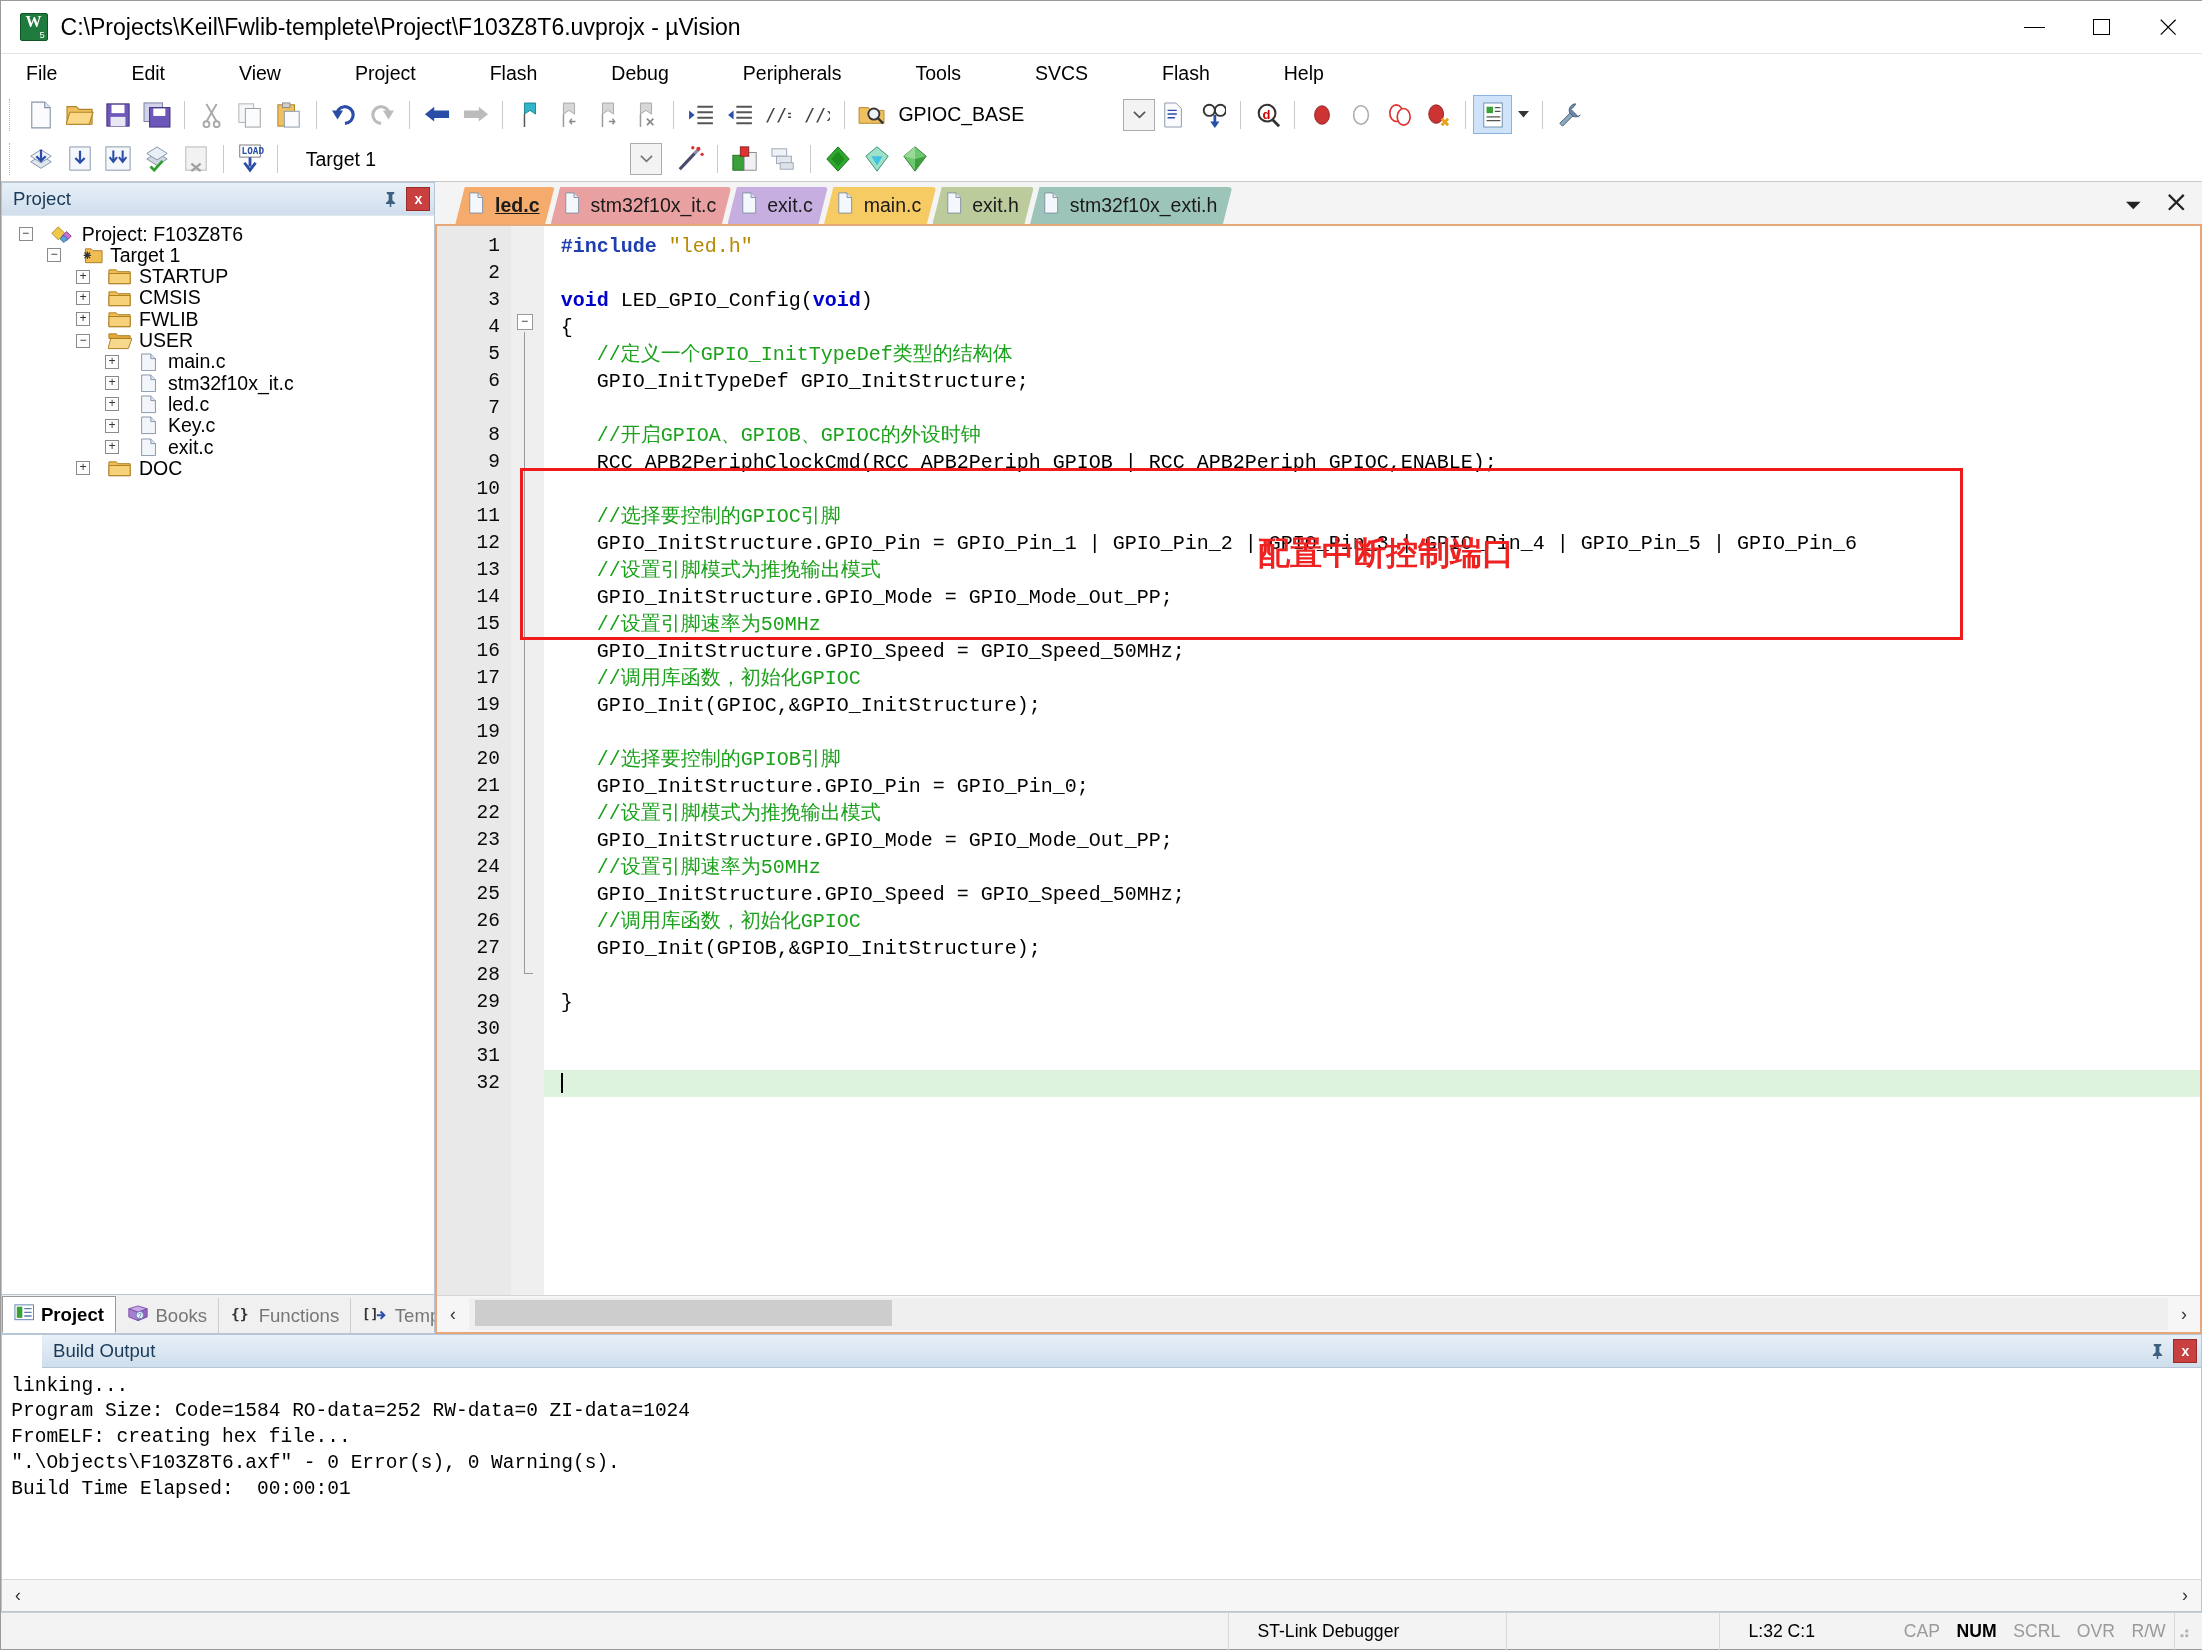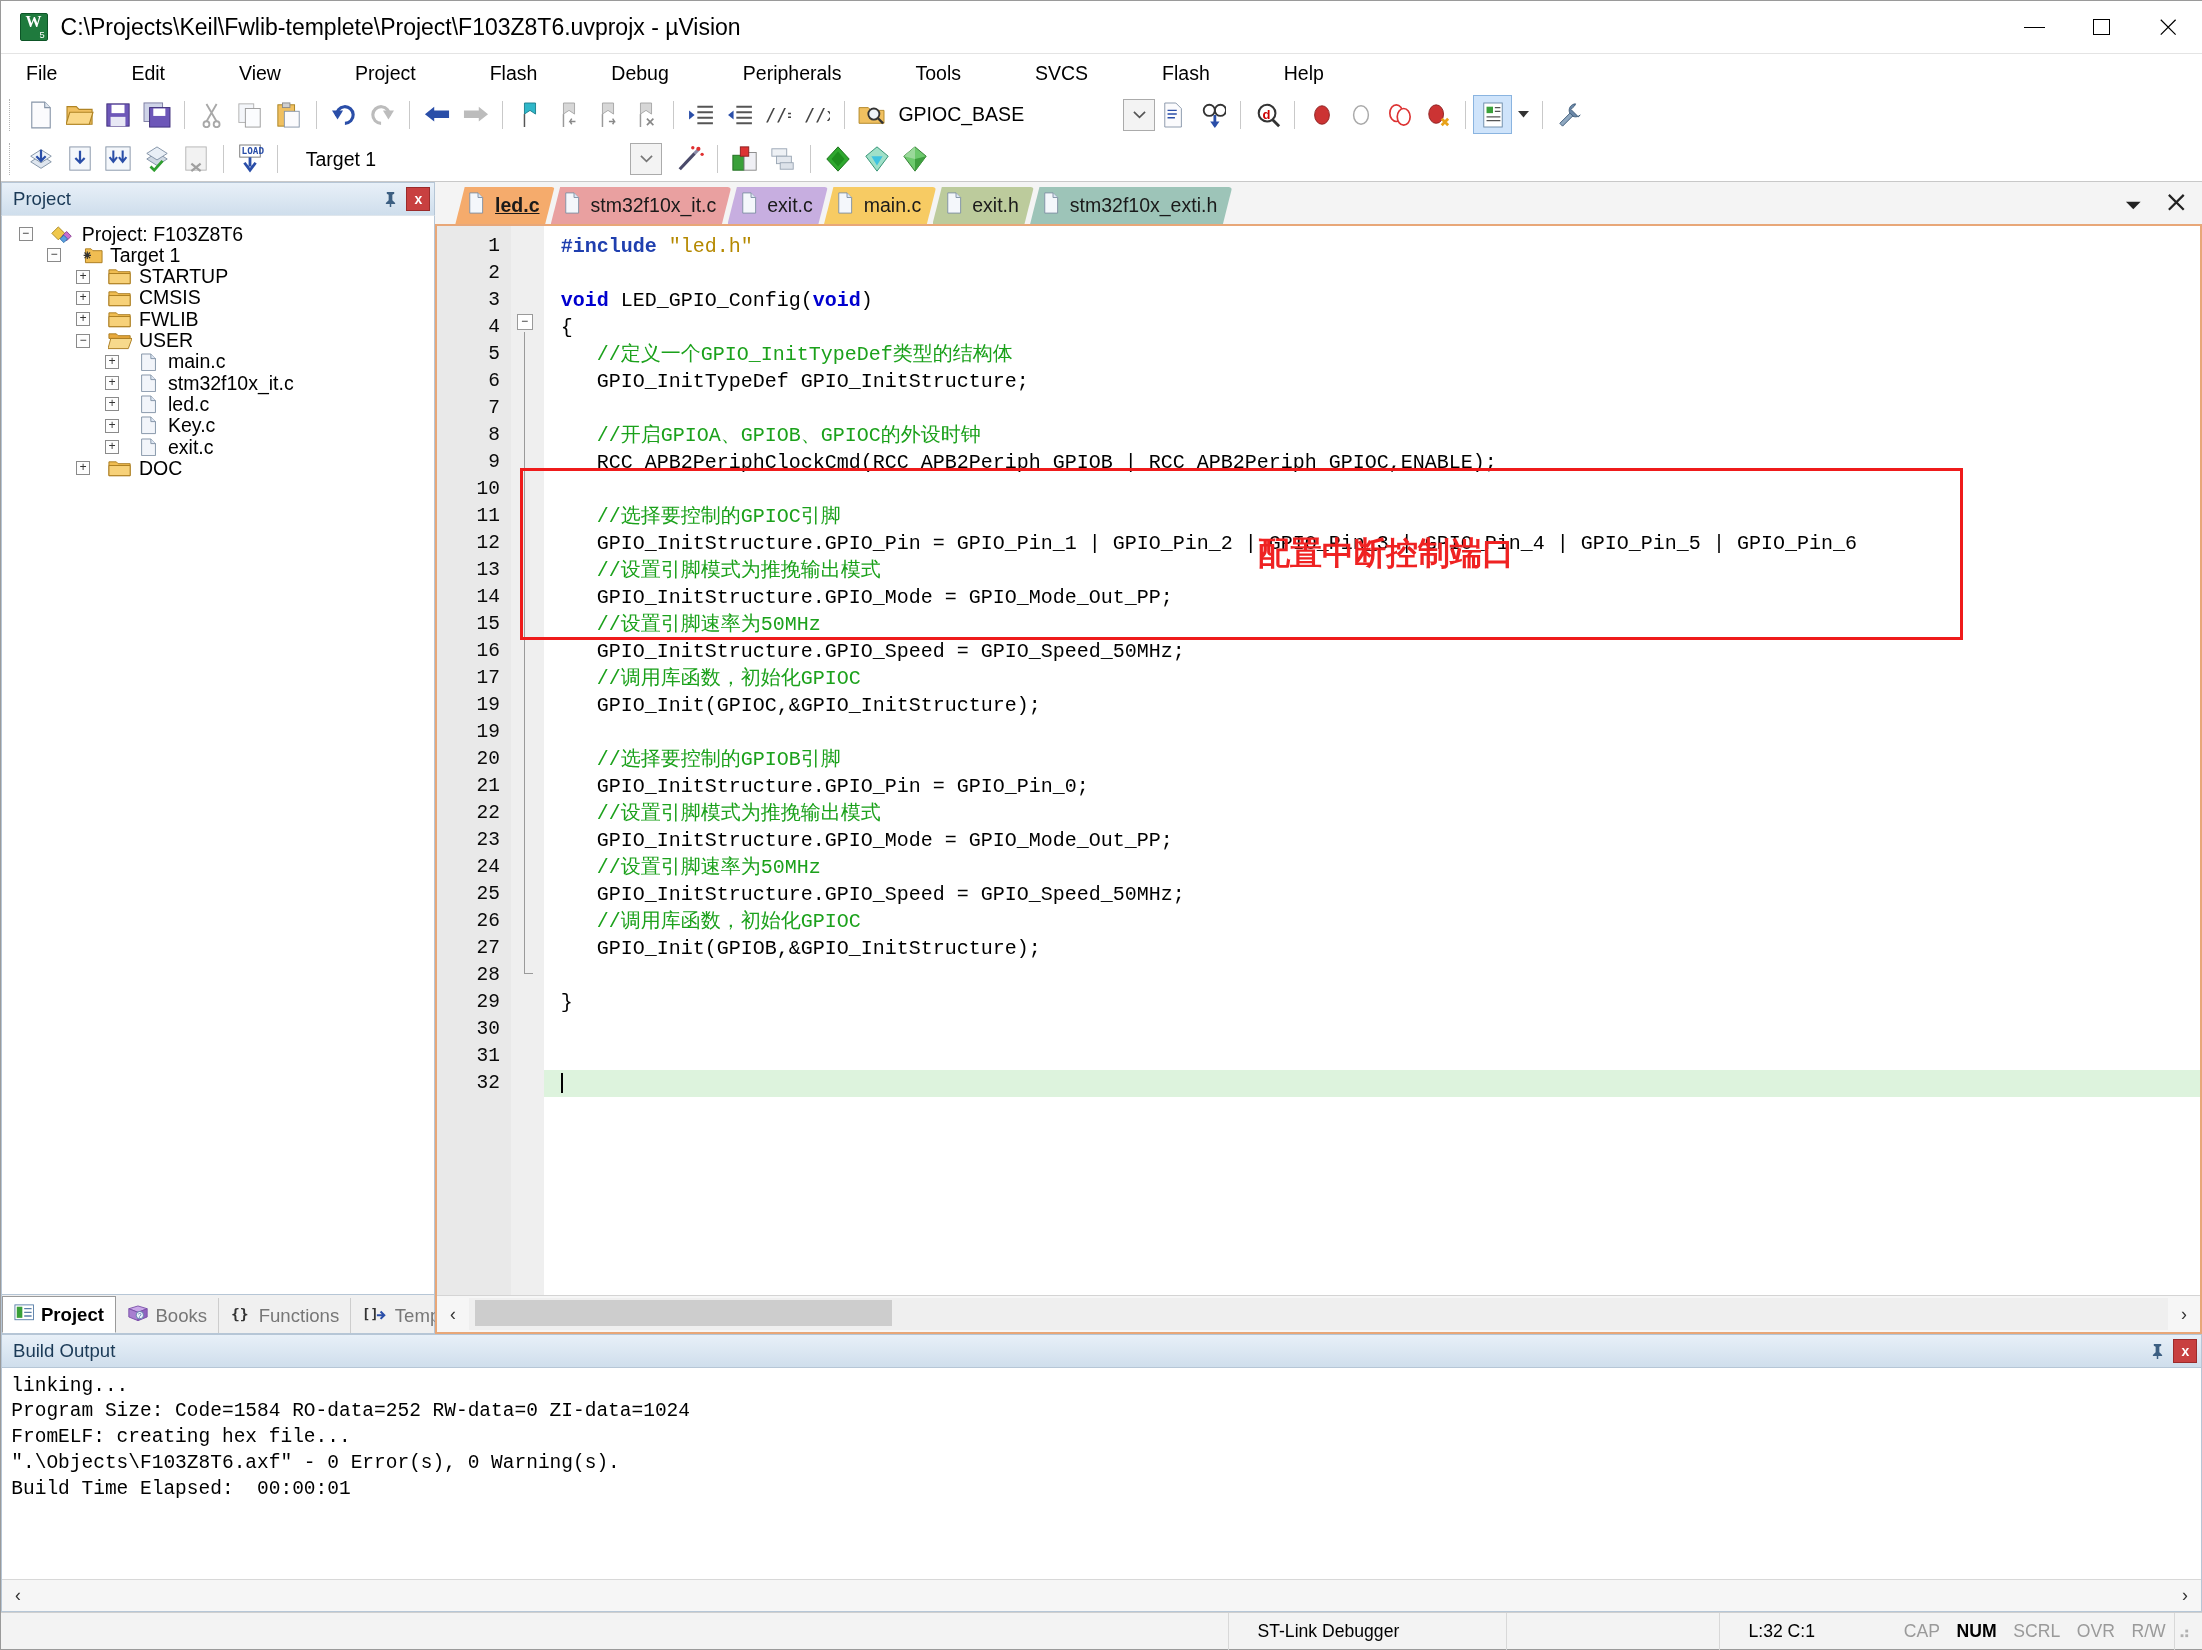--- a/index.html
+++ b/index.html
@@ -143,21 +143,21 @@
   .hs-arrow { width:32px; text-align:center; font-size:17.6px; color:#333; }
   .hs-track { flex:1 1 auto; height:32px; background:#efefef; position:relative; }
   .hs-thumb { position:absolute; left:5.6px; top:1.9px; height:26px; width:417px;
               background:#cdcdcd; }
 
   
   .bo { flex:0 0 auto; display:flex; flex-direction:column; background:#fff;
         height:278px; border:0.9px solid #b6c6d6; }
   .bo-head { height:33px; background:linear-gradient(#e8f0f8,#cfdeec);
              display:flex; align-items:center; padding:0 3.7px 0 11px; flex:0 0 auto;
-             border-bottom:0.9px solid #b6c6d6; }
+             border-bottom:0.9px solid #b6c6d6;margin-left:40px; }
   .bo-body { flex:1 1 auto; background:#fff; padding:5.6px 0 0 9.3px;
              font-family:"Liberation Mono", monospace; font-size:19.5px;
              white-space:pre; overflow:hidden; line-height:1.32; }
   .bo-scroll { height:32px; background:#f6f6f6; border-top:0.9px solid #d8d8d8;
                display:flex; align-items:center; flex:0 0 auto; }
 
   
   .statusbar { height:37px; background:#f3f3f3; border-top:0.9px solid #cfcfcf;
                display:flex; align-items:center; flex:0 0 auto; font-size:17.6px; }
   .sb-cell { height:37px; display:flex; align-items:center; padding:0 28px;

